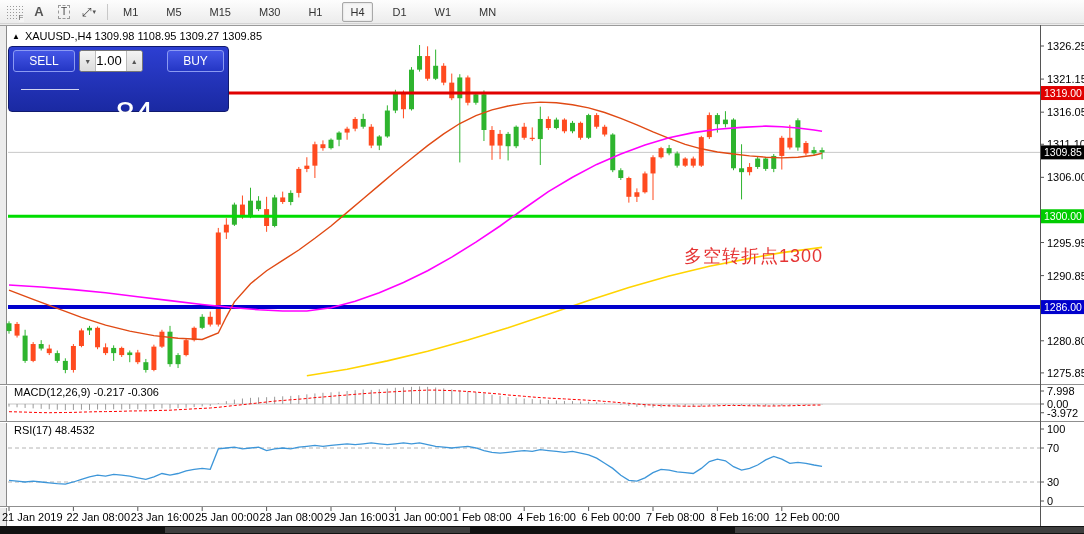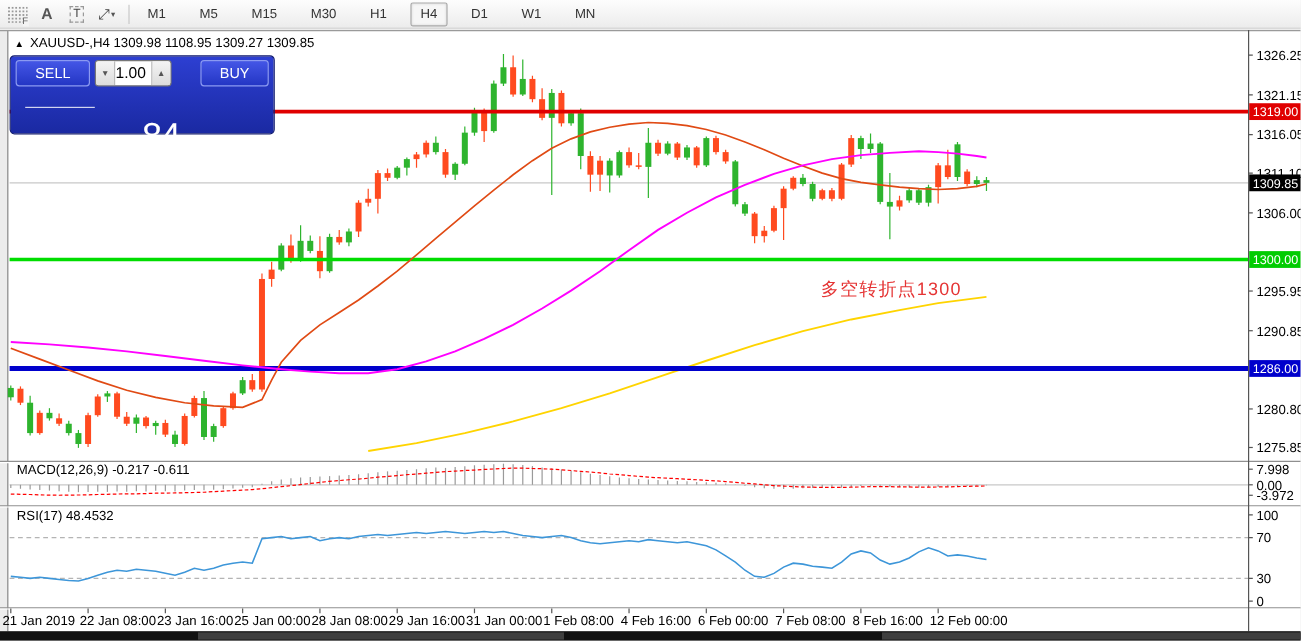--- a/index.html
+++ b/index.html
@@ -51,25 +51,25 @@
   .qbtn.buy { flex:0 0 57px;margin-left:20px; }
   .vol { flex:1; display:flex; background:#fff; border-radius:3px; border:1px solid #777; overflow:hidden; }
   .spin { width:17px; background:linear-gradient(#f4f4f4,#dcdcdc); color:#555; font-size:7px;
     display:flex; align-items:center; justify-content:center; cursor:pointer; }
   .spin.dn { border-right:1px solid #bbb; } .spin.up { border-left:1px solid #bbb; }
   .vol-val { flex:1; color:#000; font-size:13px; text-align:left; padding:2px 4px 0 0; }
   .qp-prices { display:flex; height:42px; margin-top:18px; }
   .qp-half { flex:1; display:flex; align-items:flex-end; justify-content:center; gap:2px; padding-bottom:2px; position:relative; cursor:pointer;}
   .qp-half.right { border-left:1px solid rgba(5,10,60,.55); }
   .qp-small { font-size:13px; line-height:20px; }
-  .qp-big { font-size:30px; line-height:33px; letter-spacing:-1px; }
+  .qp-big { font-size:35px; line-height:33px; letter-spacing:-1px; }
   .uline { position:absolute; top:-1px; height:1px; background:rgba(255,255,255,.8); width:58px; left:8px; }
   
   .annotation {
-    position:absolute; left:684px; top:207px; font-size:15px; color:#e53434; letter-spacing:1px;
+    position:absolute; left:684px; top:219px; font-size:18px; color:#e53434; letter-spacing:1px;
     font-family:"Liberation Sans",sans-serif; white-space:nowrap;
   }
   .ind-label { position:absolute; left:14px; font-size:11px; color:#000; }
   .macd-label { top:361px; }
   .rsi-label { top:399px; }
   
   .bottom-strip { position:absolute; left:0; top:526px; width:1084px; height:8px; background:#111; }
   .bseg { position:absolute; top:1px; height:6px; background:#3f3f3f; }
 </style>
 </head>
@@ -521,20 +521,20 @@
     <div class="qp-prices">
       <div class="qp-half">
         <span class="uline"></span>
         <span class="qp-small">1309</span>
         <span class="qp-big">84</span>
       </div>
     </div>
   </div>
 
   <div class="annotation">多空转折点1300</div>
-  <div class="ind-label macd-label">MACD(12,26,9) -0.217 -0.611</div>
+  <div class="ind-label macd-label">MACD(12,26,9) -0.217 -0.306</div>
   <div class="ind-label rsi-label">RSI(17) 48.4532</div>
 </div>
 
 <div class="bottom-strip" id="bstrip">
     <div class="bseg" style="left: 165px; width: 305px;"></div>
     <div class="bseg" style="left: 735px; width: 349px;"></div>
   </div>
 
 </body></html>

